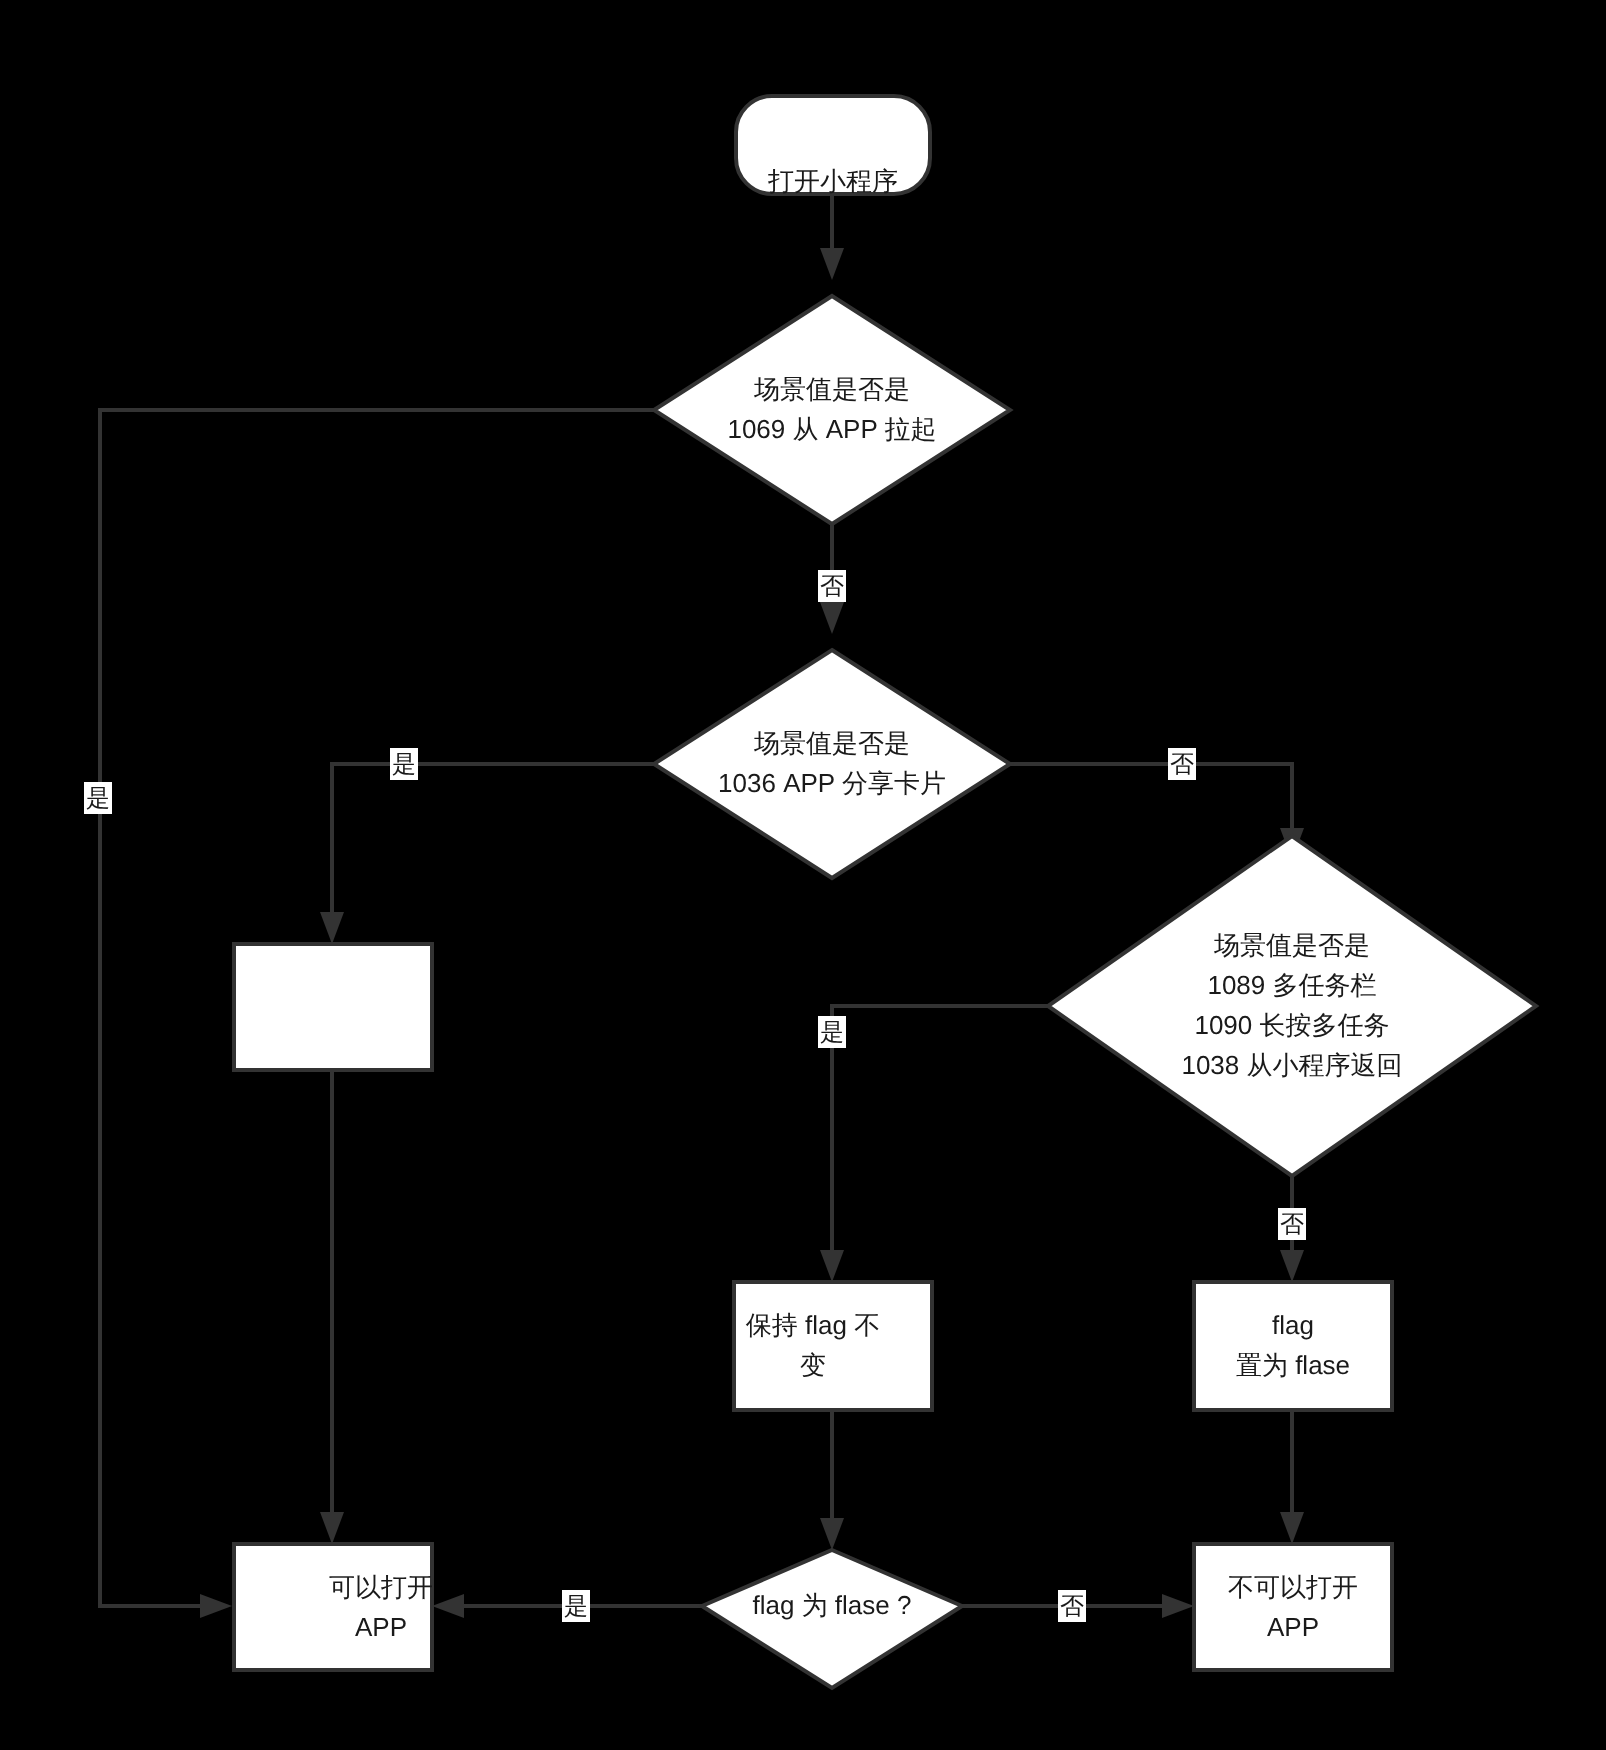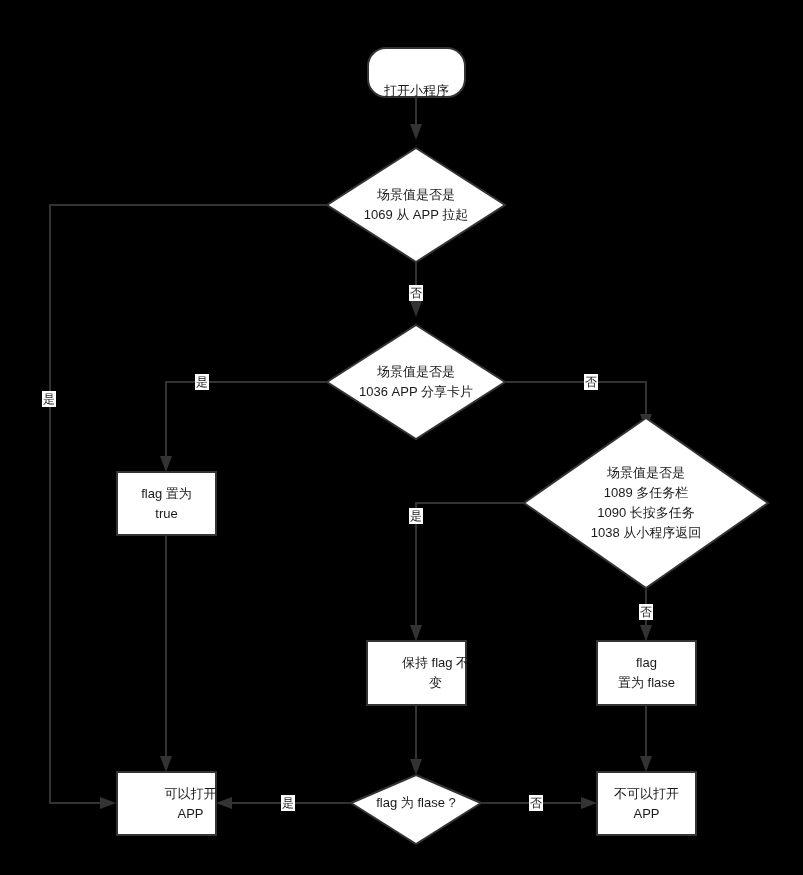--- a/index.html
+++ b/index.html
@@ -158,24 +158,22 @@
 1069 从 APP 拉起</div>
 
   <div class="node-text" style="left:316px; top:352px; width:200px; height:60px;">场景值是否是
 1036 APP 分享卡片</div>
 
   <div class="node-text" style="left:536px; top:463px; width:220px; height:80px;">场景值是否是
 1089 多任务栏
 1090 长按多任务
 1038 从小程序返回</div>
 
-  <div class="node-text" style="left:117px; top:472px; width:99px; height:63px;">flag 置为
-true</div>
-
-  <div class="node-text" style="left:367px; top:641px; width:79px; height:64px;padding-left:29px;">保持 flag 不
+
+  <div class="node-text" style="left:367px; top:641px; width:79px; height:64px;">保持 flag 不
 变</div>
 
   <div class="node-text" style="left:597px; top:641px; width:99px; height:64px;">flag
 置为 flase</div>
 
   <div class="node-text" style="left:117px; top:772px; width:99px; height:63px;padding-left:24px;">可以打开
 APP</div>
 
   <div class="node-text" style="left:346px; top:783px; width:140px; height:40px;">flag 为 flase ?</div>
 

